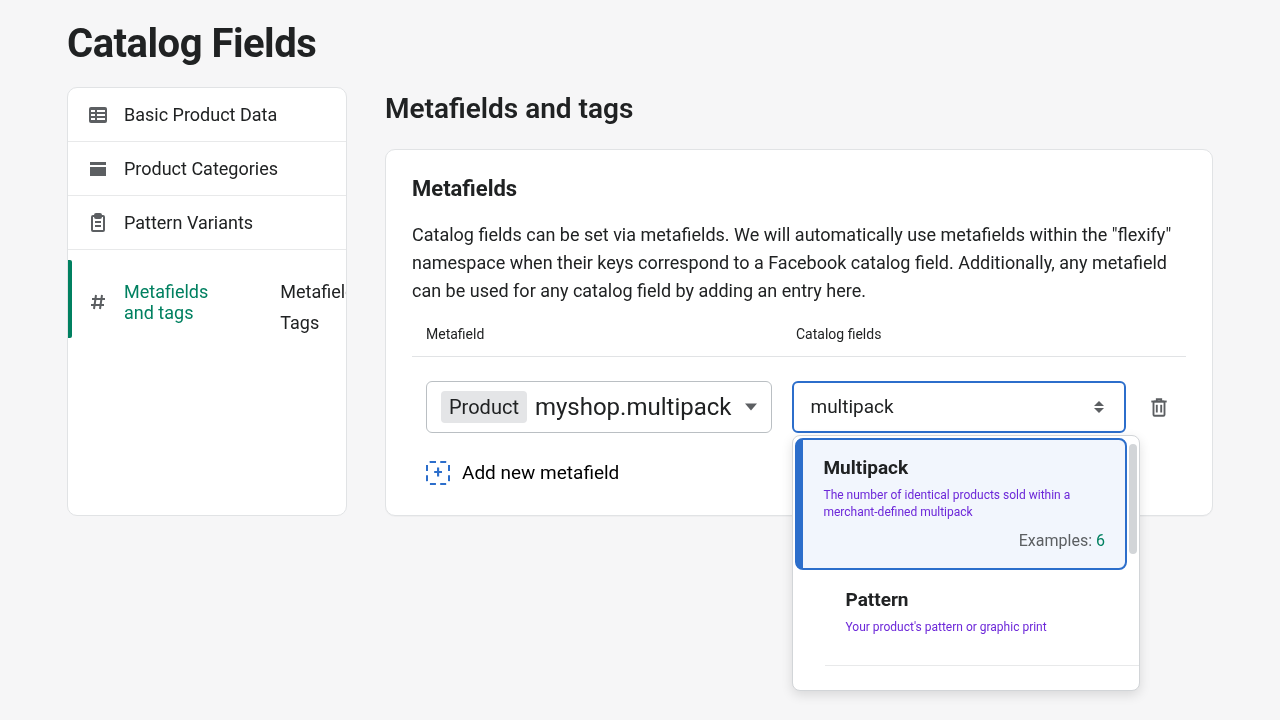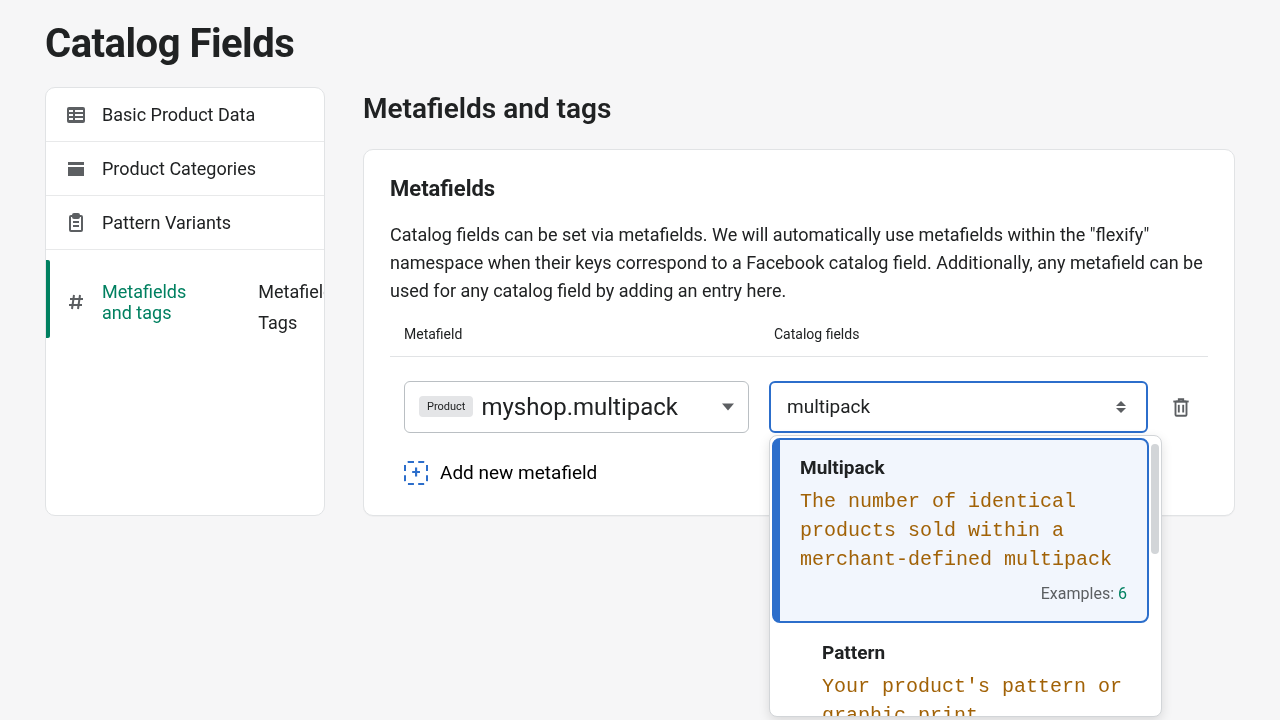--- a/index.html
+++ b/index.html
@@ -5,21 +5,21 @@
     * { margin: 0; padding: 0; box-sizing: border-box; }
     body {
       font-family: -apple-system, BlinkMacSystemFont, "Segoe UI", Roboto, Helvetica, Arial, sans-serif;
       background: #f6f6f7;
       color: #202223;
       width: 1280px;
       height: 720px;
       overflow: hidden;
     }
     .container {
-      padding: 20px 45px;
+      padding: 20px 67px;
     }
     .page-title {
       font-size: 40px;
       font-weight: 700;
       margin-bottom: 20px;
       letter-spacing: -0.5px;
     }
     .layout {
       display: flex;
       gap: 38px;
@@ -140,21 +140,21 @@
       display: flex;
       align-items: center;
       padding: 0 40px 0 14px;
       position: relative;
       cursor: pointer;
       background: #fff;
     }
     .pill {
       background: #e4e5e7;
       border-radius: 4px;
-      font-size: 11px;
+      font-size: 20px;
       padding: 4px 8px;
       margin-right: 8px;
     }
     .mf-value {
       font-size: 24px;
     }
     .caret-down {
       position: absolute;
       right: 14px;
       top: 50%;
@@ -255,25 +255,24 @@
       border-left-width: 8px;
       border-radius: 8px;
       margin: 2px 12px 2px 2px;
     }
     .dd-title {
       font-size: 19px;
       font-weight: 700;
       margin-bottom: 8px;
     }
     .dd-desc {
-      font-size: 20px;
-      color: #a16207;
+      font-size: 12px;
+      color: #6d28d9;
       line-height: 1.45;
       margin-bottom: 10px;
-      font-family: Liberation Mono, monospace;
     }
     .dd-examples {
       font-size: 16px;
       color: #5c5f62;
       text-align: right;
     }
     .dd-examples .ex-val {
       color: #008060;
     }
     .scrollbar-indicator {

